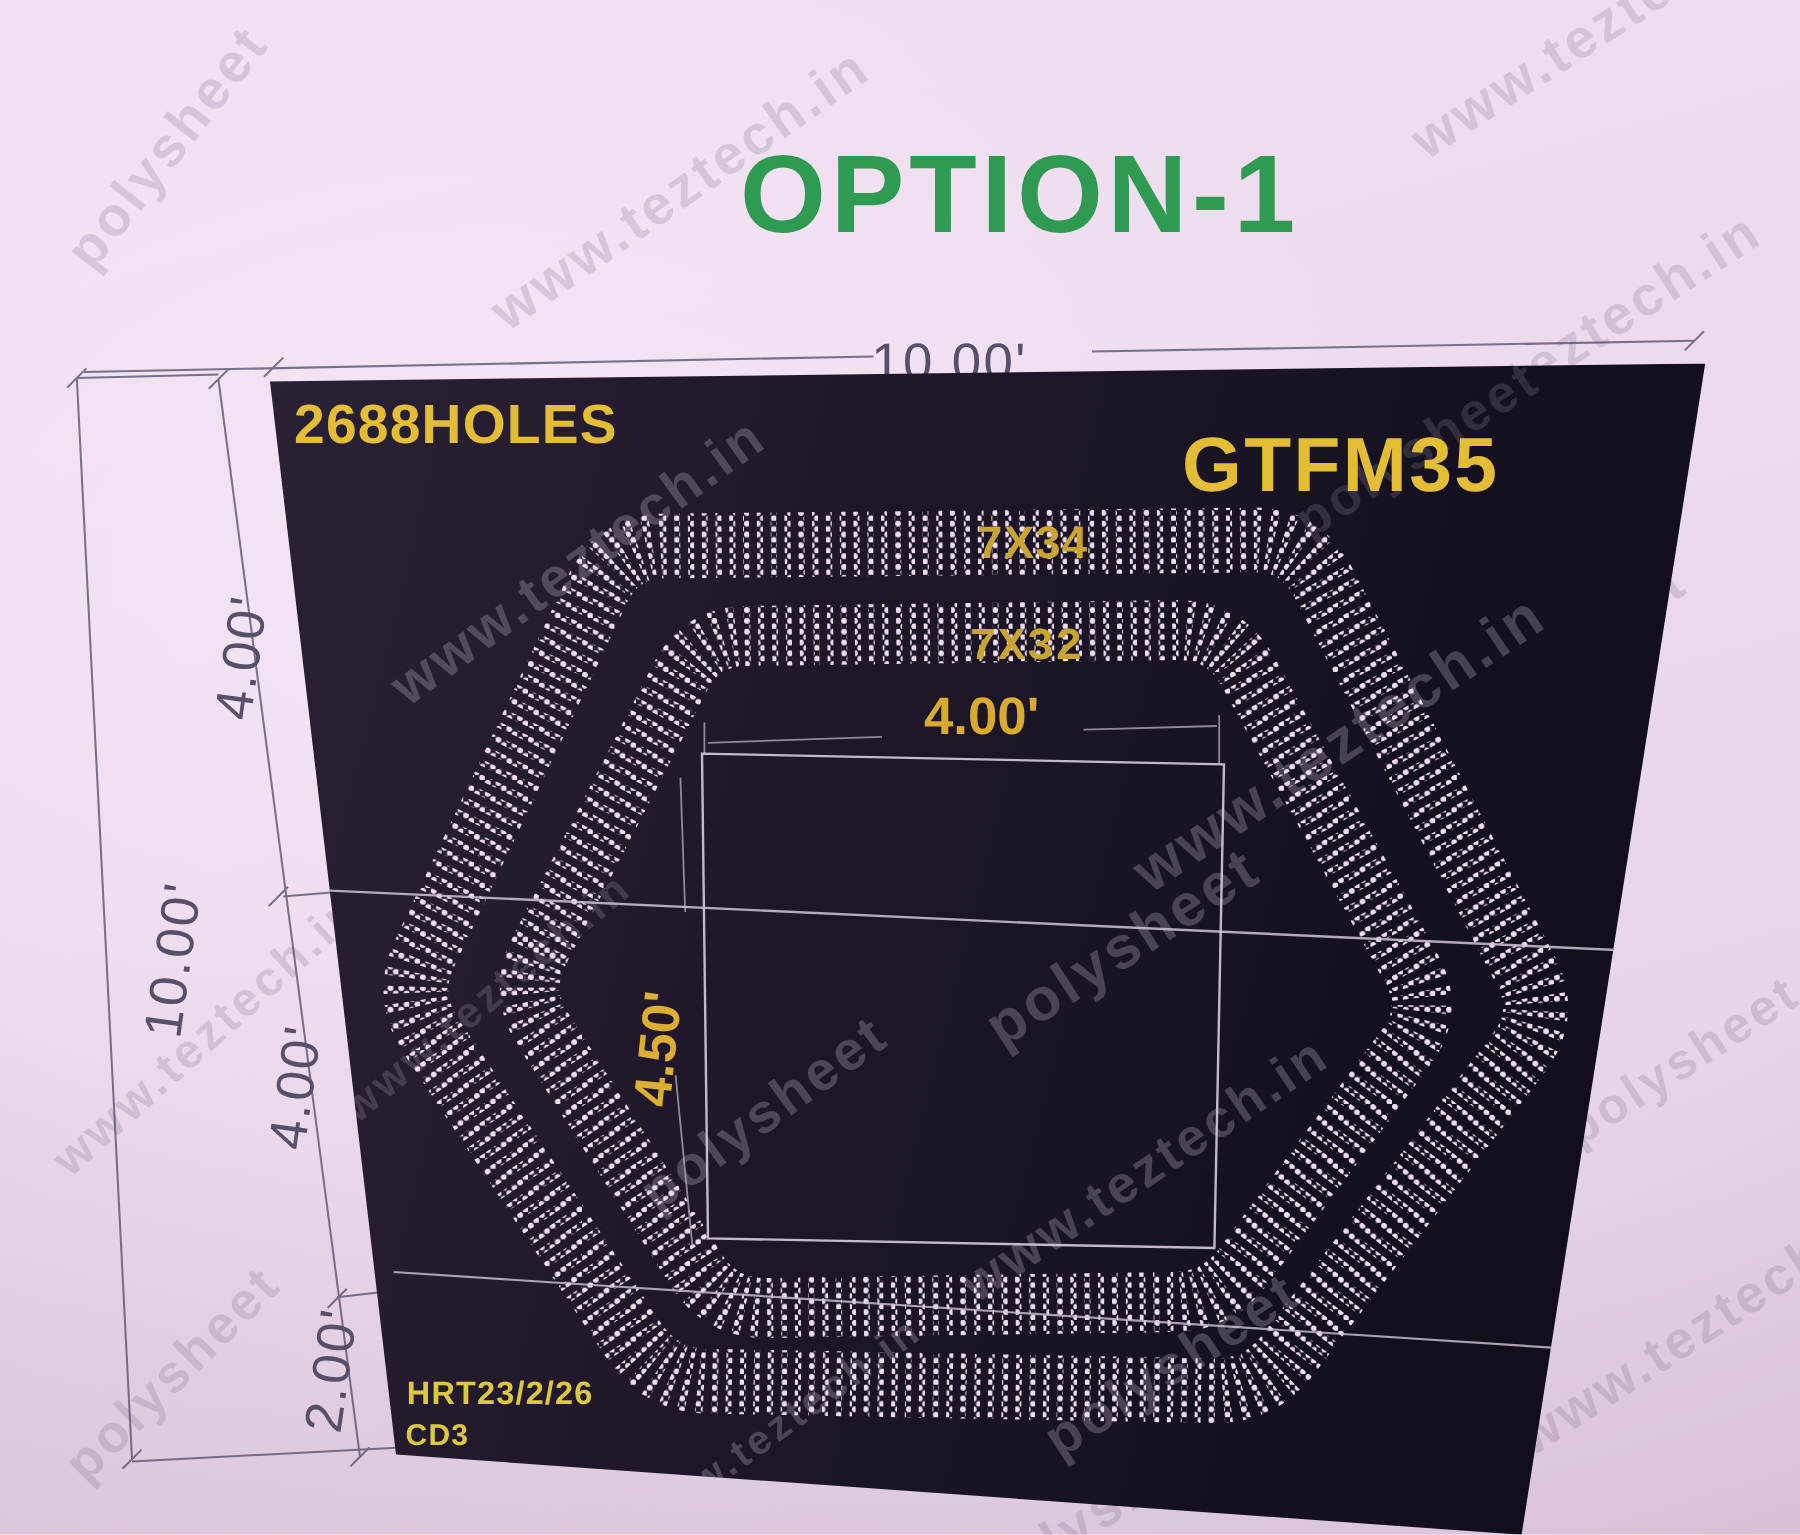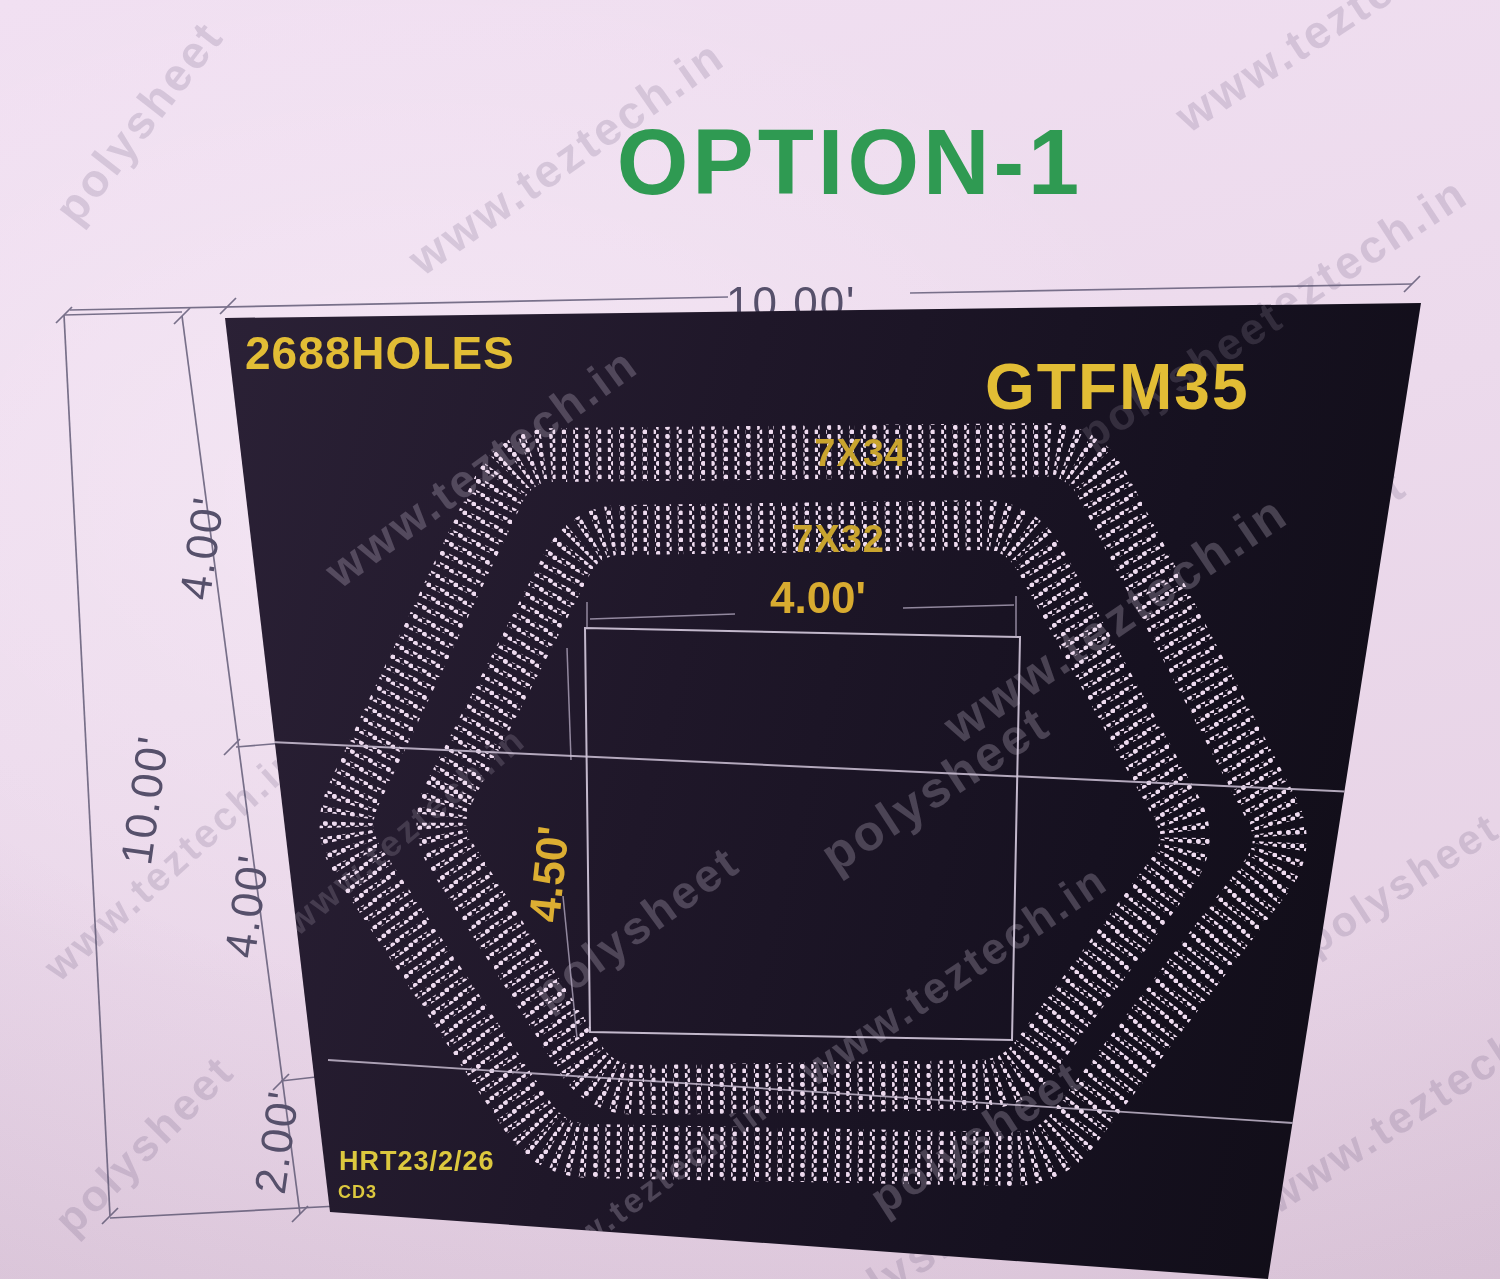--- a/index.html
+++ b/index.html
@@ -19,26 +19,26 @@
   .dimlabel.vert{width:220px;height:52px;text-align:center;}
   
   .board{position:absolute;left:215px;top:290px;width:1215px;height:989px;
          clip-path:polygon(10px 28px,1206px 13px,1053px 989px,115px 922px);
          background:linear-gradient(104deg,#2b2136 0%, #1f1729 38%, #161120 70%, #0f0c15 100%);}
   .board .lbl{position:absolute;color:var(--cad_yellow,#e2bd35);font-weight:700;}
   .lbl-holes{left:30px;top:36px;font-size:46px;letter-spacing:1px;}
   .lbl-model{left:770px;top:60px;font-size:64px;letter-spacing:2px;}
   .lbl-row{width:150px;text-align:right;font-size:38px;color:#c9a42e !important;letter-spacing:1px;}
   .lbl-row.outer{left:542px;top:142px;}
-  .lbl-row.inner{left:520px;top:228px;}
+  .lbl-row.inner{left:538px;top:228px;font-family:Liberation Mono, monospace;}
   .lbl-sqw{left:528px;top:283px;width:150px;text-align:center;font-size:44px;color:#d8ab30 !important;}
   .lbl-sqh{left:252px;top:559px;width:164px;height:50px;text-align:center;font-size:44px;
            color:#dcae32 !important;transform:rotate(-84deg);}
   .lbl-ref1{left:124px;top:856px;font-size:27px;letter-spacing:1px;color:#dcc83e !important;}
-  .lbl-ref2{left:123px;top:892px;font-size:18px;letter-spacing:1px;color:#dcc83e !important;}
+  .lbl-ref2{left:123px;top:892px;font-size:25px;letter-spacing:1px;color:#dcc83e !important;}
   .boardsvg{position:absolute;left:0;top:0;}
 </style>
 </head>
 <body>
 
 <div class="page">
 
   <span class="wm pink" style="left:18px;top:95px;font-size:46px;transform:rotate(-52deg);">polysheet</span>
   <span class="wm pink" style="left:380px;top:130px;font-size:46px;transform:rotate(-35deg);">www.teztech.in</span>
   <span class="wm pink" style="left:1150px;top:-8px;font-size:46px;transform:rotate(-33deg);">www.teztech.in</span>

